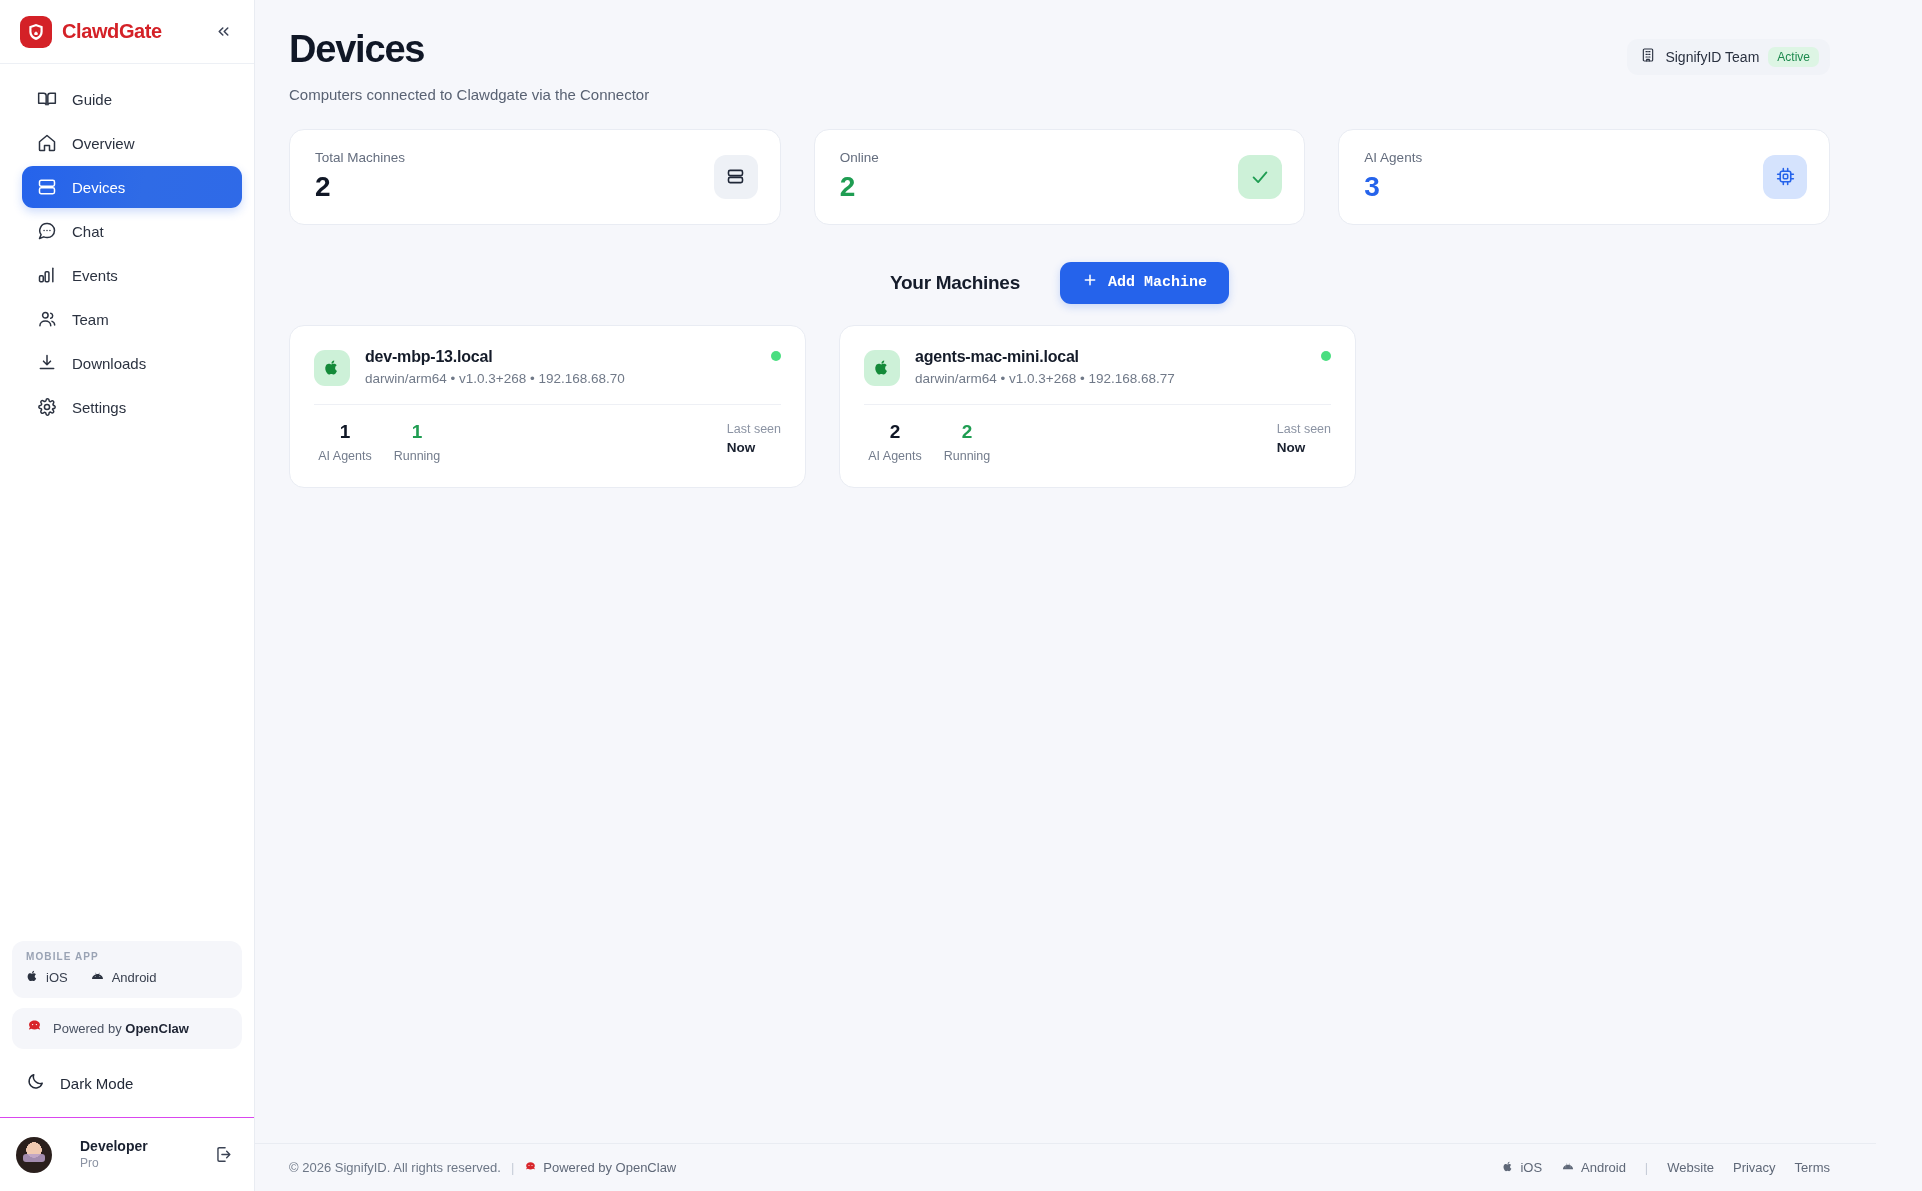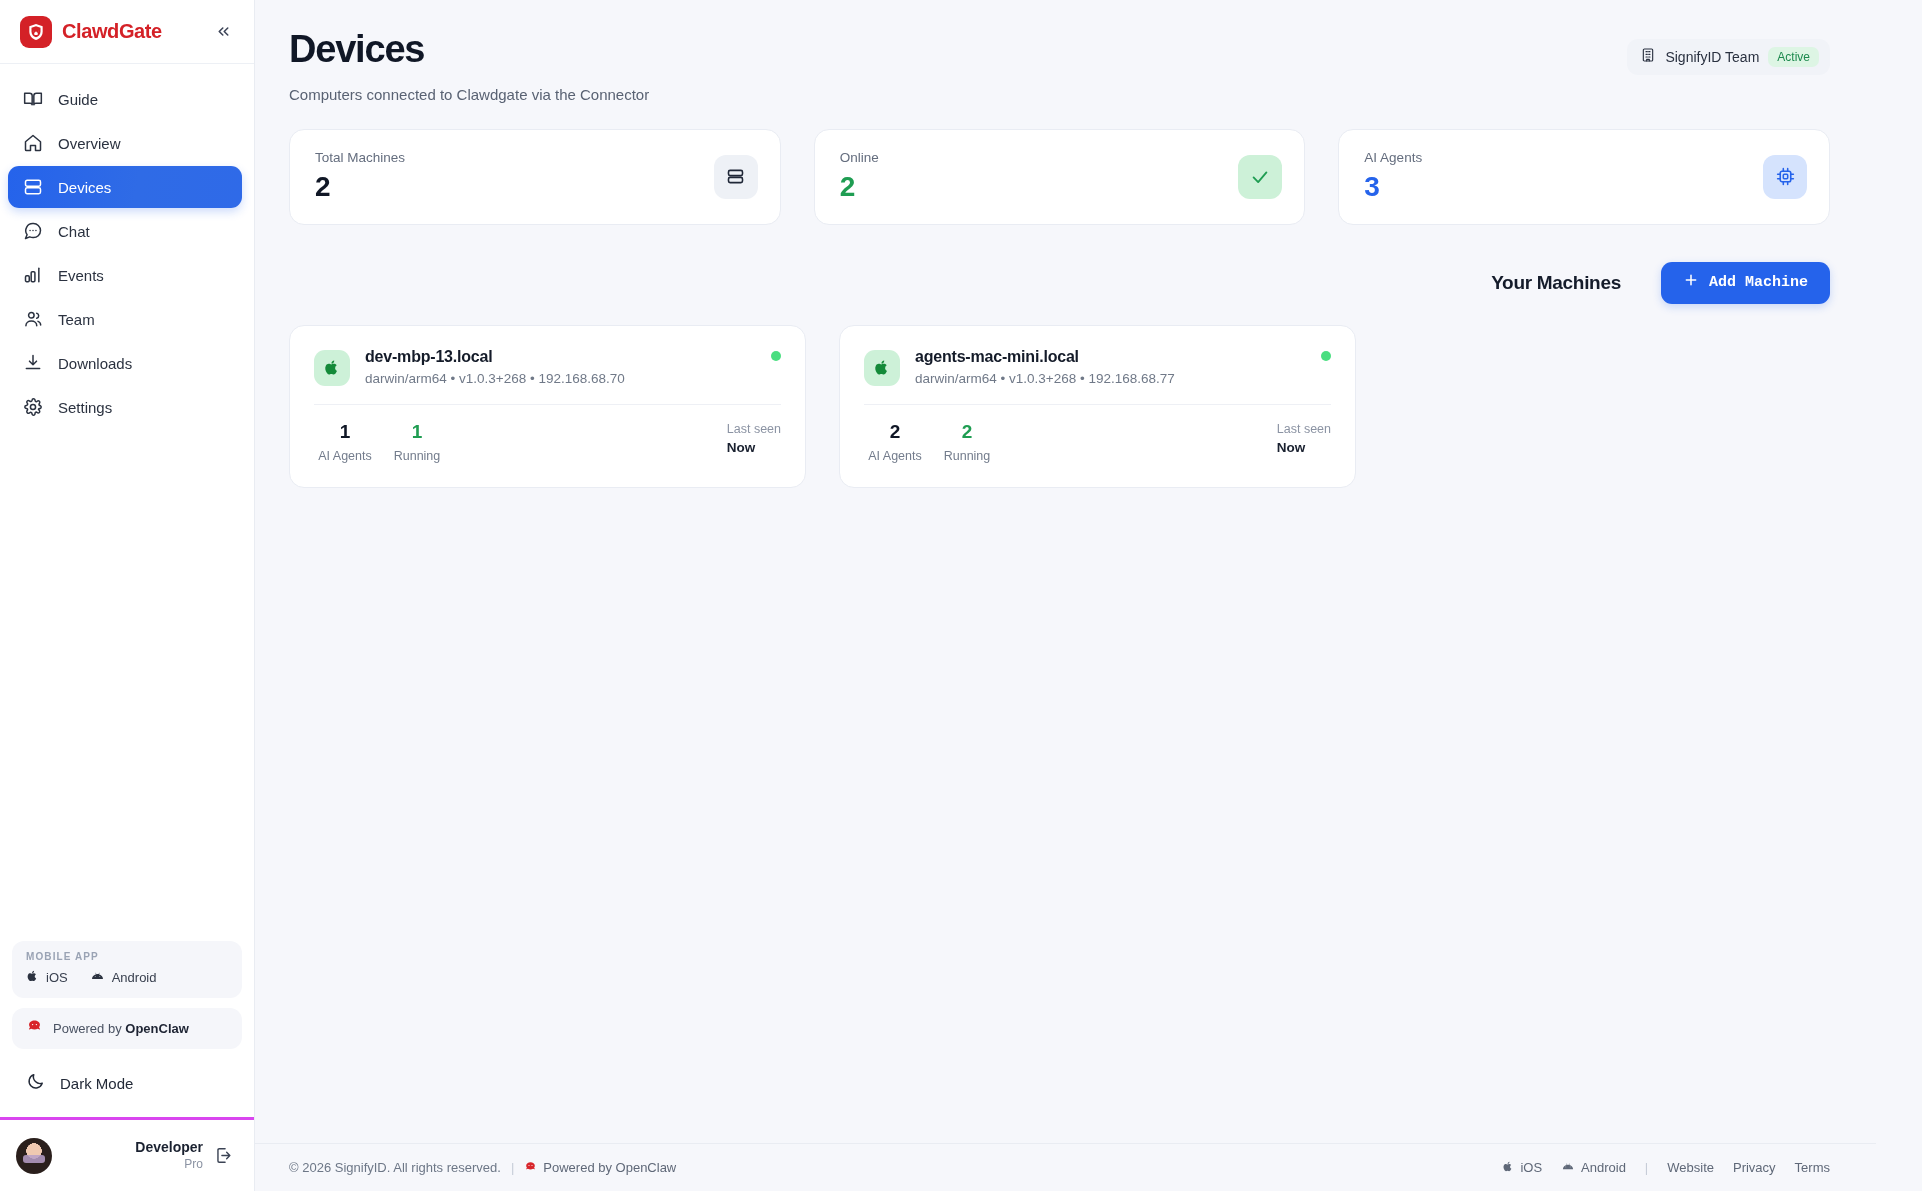--- a/index.html
+++ b/index.html
@@ -49,21 +49,21 @@
     flex: 1;
   }
   .collapse-btn {
     width: 26px; height: 26px;
     display: flex; align-items: center; justify-content: center;
     color: #3d4558;
     cursor: pointer;
     flex-shrink: 0;
   }
 
-  .nav { padding: 14px 12px 0 8px; display: flex; flex-direction: column; gap: 2px; }
+  .nav { padding: 14px 12px 0 22px; display: flex; flex-direction: column; gap: 2px; }
   .nav-item {
     display: flex; align-items: center; gap: 15px;
     height: 42px;
     padding: 0 14px;
     border-radius: 11px;
     color: #2b3240;
     font-size: 15px;
     cursor: pointer;
     text-decoration: none;
   }
@@ -109,26 +109,25 @@
     padding: 0 14px;
     height: 44px;
     margin-bottom: 12px;
     border-radius: 11px;
     cursor: pointer;
     font-size: 15px;
     color: #232a38;
   }
 
   .user-row {
-    border-top: 3px solid #d946ef;
+    border-top: 1px solid #d946ef;
     height: 74px;
     display: flex; align-items: center;
     padding: 0 18px 0 16px;
-    gap: 7px;
-    text-align: right;
+    gap: 28px;
   }
   .avatar {
     width: 36px; height: 36px; border-radius: 50%;
     flex-shrink: 0;
     background: radial-gradient(circle at 50% 36%, #f0c9b1 0 26%, #2a1f1c 27% 100%);
     position: relative; overflow: hidden;
   }
   .avatar::after {
     content:""; position:absolute; left:7px; right:7px; top:17px; height:8px;
     background:#b9a0c9; border-radius:3px; opacity:.85;
@@ -192,21 +191,21 @@
   .stat-value.blue { color: #2563eb; }
   .stat-ico {
     width: 44px; height: 44px; border-radius: 12px;
     display: flex; align-items: center; justify-content: center;
     flex-shrink: 0;
   }
   .ico-gray { background: #eef1f6; color: #1f2737; }
   .ico-green { background: #cdf1d8; color: #1f9d52; }
   .ico-blue { background: #d5e3fd; color: #2563eb; }
 
-  .section-head { display: flex; align-items: center; justify-content: flex-end; margin-top: 37px; }
+  .section-head { display: flex; align-items: center; justify-content: center; margin-top: 37px; }
   .section-title { font-size: 19px; font-weight: 700; color: #151c2b; letter-spacing: -0.3px; }
   .add-btn {
     background: #2563eb;
     color: #fff;
     border: none;
     border-radius: 11px;
     height: 42px;
     padding: 0 22px;
     font-size: 15px;
     font-weight: 600;

